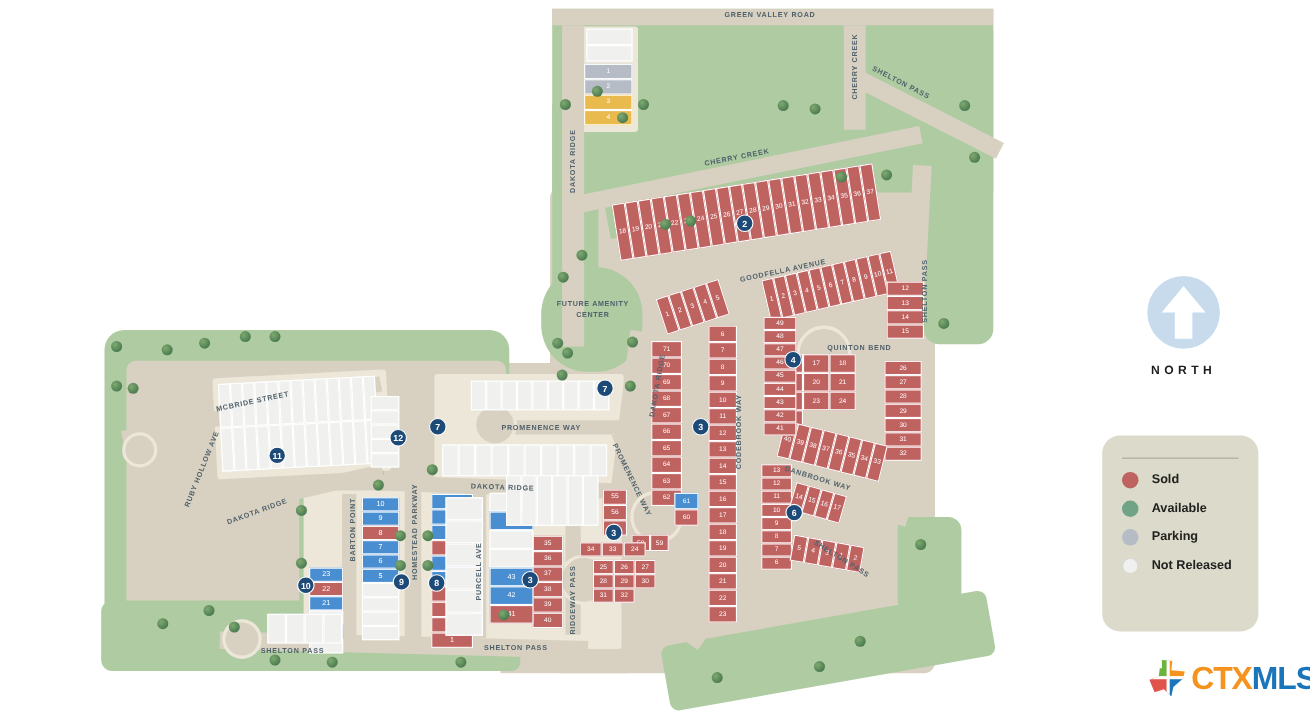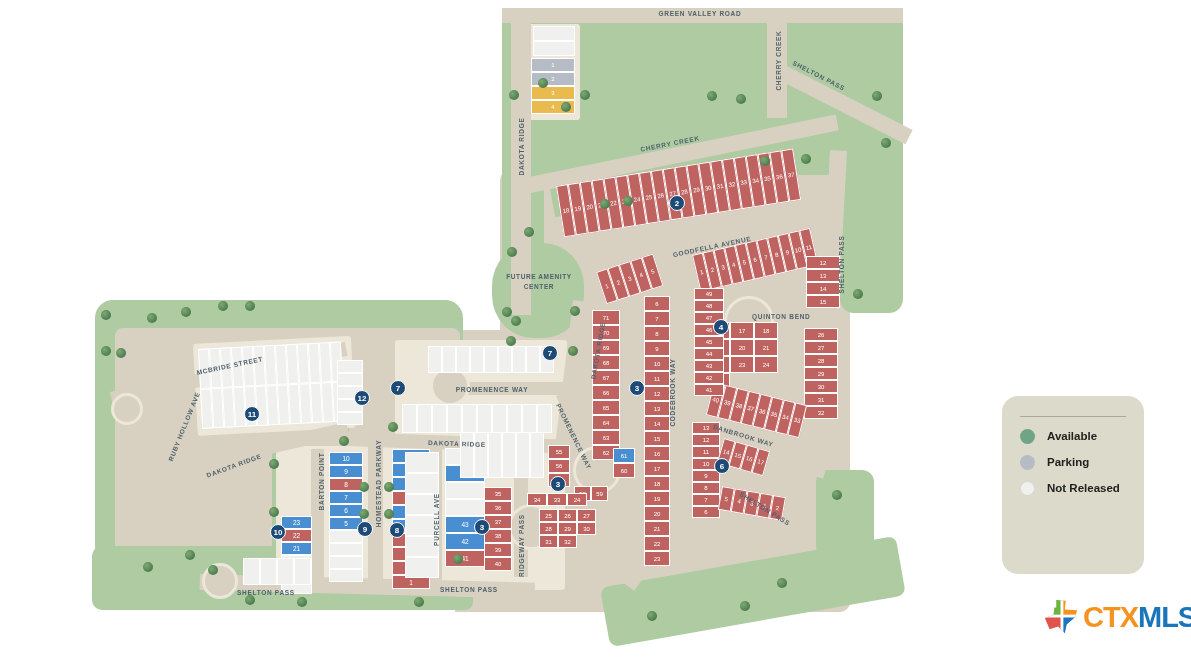--- a/index.html
+++ b/index.html
@@ -454,33 +454,44 @@
   <div class="badge" style="left:714px;top:458px;">6</div>
   <div class="badge" style="left:550px;top:476px;">3</div>
   <div class="badge" style="left:474px;top:519px;">3</div>
   <div class="badge" style="left:270px;top:524px;">10</div>
   <div class="badge" style="left:357px;top:521px;">9</div>
   <div class="badge" style="left:389px;top:522px;">8</div>
 
   <div id="legend">
     <div id="lg-div"></div>
     <div class="lg-item">
+      <span class="sw circle" style="background: rgb(191, 99, 97);"></span>
+      <span class="lbl">Sold</span>
+    </div>
+    <div class="lg-item">
       <span class="sw circle" style="background: rgb(111, 164, 135);"></span>
       <span class="lbl">Available</span>
     </div>
     <div class="lg-item">
       <span class="sw circle" style="background: rgb(182, 188, 198);"></span>
       <span class="lbl">Parking</span>
     </div>
     <div class="lg-item">
       <span class="sw circle ring" style="background: rgb(240, 241, 239);"></span>
       <span class="lbl">Not Released</span>
     </div>
   </div>
 
+  <div id="north">
+    <svg width="68" height="68" viewBox="0 0 68 68">
+      <circle cx="34" cy="34" r="33" fill="#c7dbed"></circle>
+      <path d="M34 10 L54 34 L42 34 L42 58 L26 58 L26 34 L14 34 Z" fill="#ffffff"></path>
+    </svg>
+    <div class="lbl">NORTH</div>
+  </div>
 
   <div id="logo">
     <svg width="38" height="38" viewBox="0 0 40 40">
       <defs>
         <clipPath id="tx">
           <path d="M15 2 L25 3 L24 12 L37 13 L35 20 L26 28 L24 37 L17 30 L8 33 L3 21 L12 18 L13 10 L15 10 Z"></path>
         </clipPath>
       </defs>
       <g clip-path="url(#tx)">
         <rect x="0" y="0" width="21" height="19" fill="#6cb33f"></rect>

